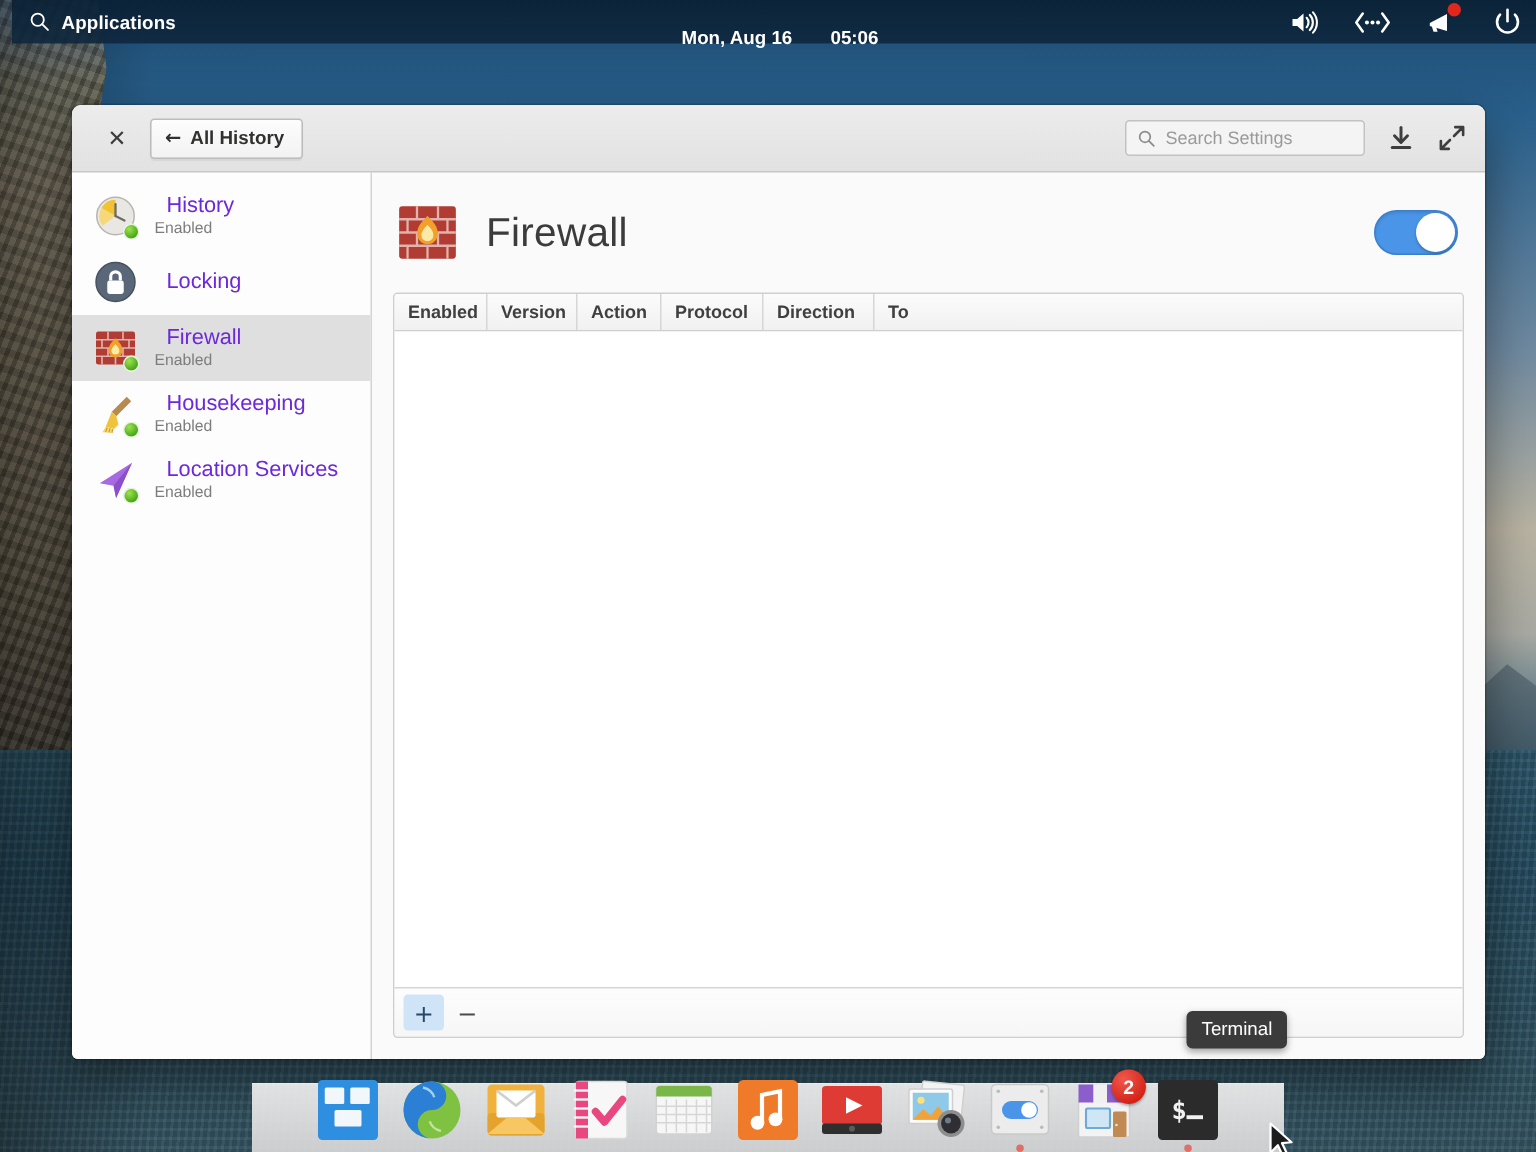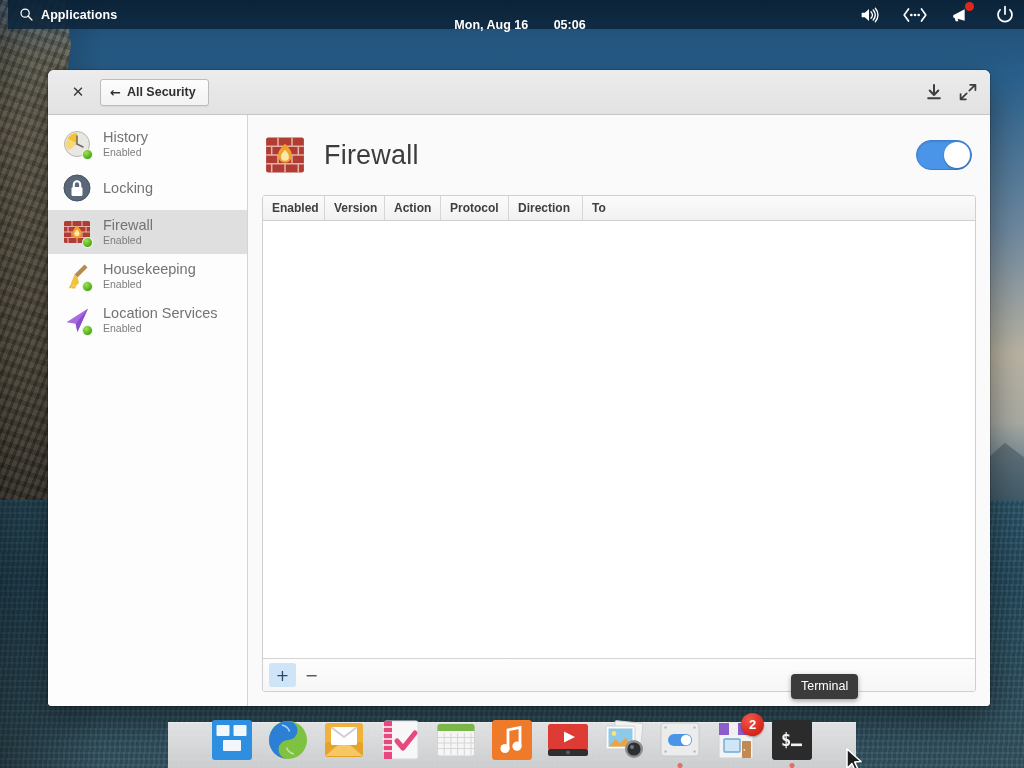--- a/index.html
+++ b/index.html
@@ -168,21 +168,21 @@
     padding-top: 7px;
   }
   .side-item {
     display: flex; align-items: center; gap: 11px;
     height: 44px; padding: 0 10px 0 14px;
     cursor: pointer;
   }
   .side-item.selected { background: #dfdfdf; }
   .side-ico { width: 30px; height: 30px; flex: none; position: relative; }
   .side-txt { display: flex; flex-direction: column; justify-content: center; }
-  .side-title { font-size: 14.5px; color: #737373; line-height: 1.12; }
+  .side-title { font-size: 14.5px; color: #6d28d9; line-height: 1.12; margin-left: 8px; }
   .side-sub { font-size: 10.5px; color: #7d7d7d; line-height: 1.3; margin-top: 1px; }
   .status-dot {
     position: absolute; right: -1px; bottom: -1px;
     width: 11px; height: 11px; border-radius: 50%;
     background: radial-gradient(circle at 35% 30%, #9ee34f, #4aa81a 70%, #3d8f15);
     border: 1px solid rgba(255,255,255,0.85);
   }
 
   
   #main {
@@ -354,25 +354,32 @@
     </div>
   </div>
 
   <div id="window">
 
     <div id="titlebar">
       <div class="close-x">✕</div>
 
       <div class="allsettings-btn">
         <span style="font-family:'DejaVu Sans',sans-serif;font-size:13px">←</span>
-        <span>All Security</span>
+        <span>All History</span>
       </div>
 
 
       <div class="titlebar-right">
+        <div class="searchbox">
+          <svg viewBox="0 0 22 22" style="width:13px;height:13px;flex:none">
+            <circle cx="9" cy="9" r="6" fill="none" stroke="#8b8b8b" stroke-width="1.9"></circle>
+            <line x1="13.3" y1="13.3" x2="19" y2="19" stroke="#8b8b8b" stroke-width="2" stroke-linecap="round"></line>
+          </svg>
+          <input type="text" placeholder="Search Settings" style="">
+        </div>
 
         <svg class="tb-btn" viewBox="0 0 24 24">
           <line x1="12" y1="3.5" x2="12" y2="14.5" stroke="#3e3e3e" stroke-width="2.4" stroke-linecap="round"></line>
           <path d="M6.8 10.2L12 15.6l5.2-5.4" fill="none" stroke="#3e3e3e" stroke-width="2.4" stroke-linecap="round" stroke-linejoin="round"></path>
           <line x1="5" y1="19.6" x2="19" y2="19.6" stroke="#3e3e3e" stroke-width="2.4" stroke-linecap="round"></line>
         </svg>
 
         <svg class="tb-btn" viewBox="0 0 24 24">
           <path d="M13.6 10.4l7-7M14.6 3.3h6.3v6.3" fill="none" stroke="#3e3e3e" stroke-width="2.1" stroke-linecap="round" stroke-linejoin="round"></path>
           <path d="M10.4 13.6l-7 7M9.4 20.7H3.1v-6.3" fill="none" stroke="#3e3e3e" stroke-width="2.1" stroke-linecap="round" stroke-linejoin="round"></path>

